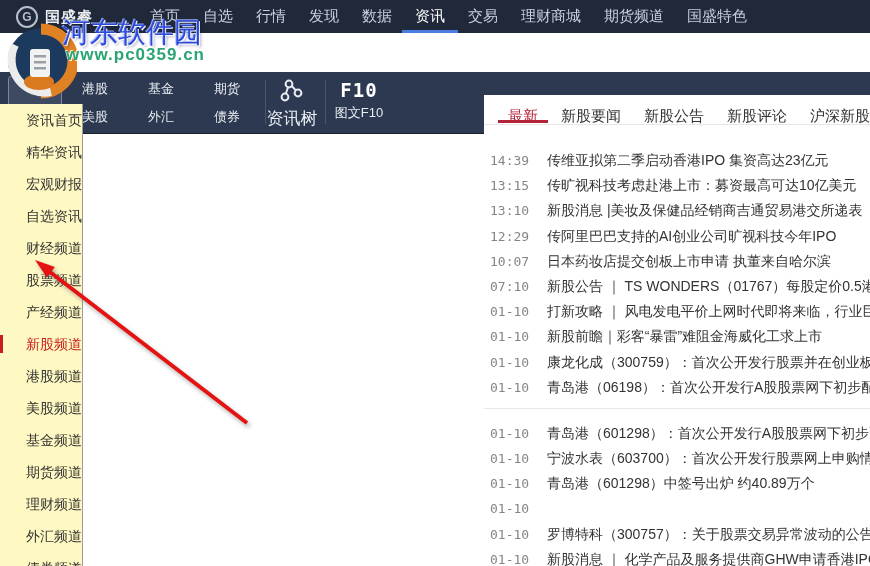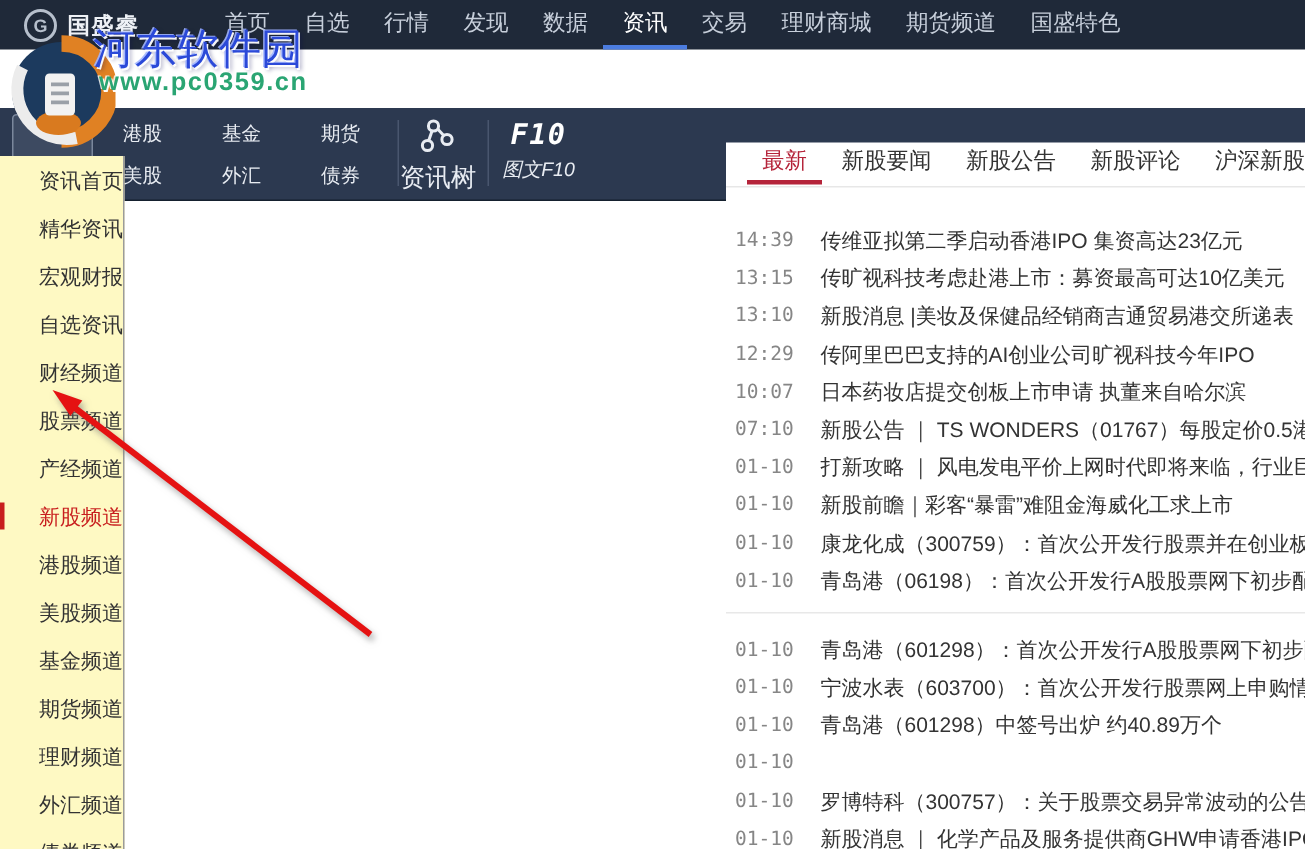--- a/index.html
+++ b/index.html
@@ -22,35 +22,35 @@
   .module-btn{position:absolute;left:8px;top:4px;width:54px;height:53px;background:#3d4a61;
     border:1px solid #7b879c;border-radius:3px;box-sizing:border-box;cursor:pointer;}
   .module-btn .mlabel{position:absolute;left:0;right:0;bottom:3px;text-align:center;color:#fff;font-size:13px;}
   .pair-cols{position:absolute;left:62px;top:3px;display:flex;}
   .pair-col{width:66px;height:56px;display:flex;flex-direction:column;justify-content:space-around;
     text-align:center;color:#e8ecf2;font-size:13px;cursor:pointer;}
   .tb-sep{position:absolute;top:8px;width:1px;height:44px;background:#49566e;}
   .tree-module{position:absolute;left:264px;top:4px;width:56px;text-align:center;cursor:pointer;}
   .tree-module svg{display:block;margin:2px auto 3px auto;}
   .tree-module .tlabel{color:#e8ecf2;font-size:17px;}
-  .f10-module{position:absolute;left:328px;top:4px;width:62px;text-align:center;cursor:pointer;font-style:italic;}
+  .f10-module{position:absolute;left:328px;top:4px;width:62px;text-align:center;cursor:pointer;}
   .f10-glyph{color:#fff;font-family:"DejaVu Sans Mono",monospace;font-size:19px;font-weight:bold;letter-spacing:1px;height:28px;line-height:28px;}
   .f10-label{color:#e8ecf2;font-size:13px;}
 
   
   .sidebar{position:absolute;left:0;top:104px;width:83px;height:471px;background:#fef9c3;
     border-right:1px solid #9b9b9b;box-sizing:border-box;overflow:hidden;text-align:right;}
   .side-item{position:relative;height:32px;line-height:32px;padding-left:13px;font-size:14px;color:#333;cursor:pointer;white-space:nowrap;}
   .side-item.active{color:#c81e1e;}
   .side-item.active::before{content:"";position:absolute;left:0;top:7px;width:3px;height:18px;background:#c81e1e;}
 
   
   .news-panel{position:absolute;left:484px;top:95px;width:386px;height:471px;background:#fff;overflow:hidden;}
   .tabs{display:flex;height:29px;border-bottom:1px solid #e7e7e7;padding-left:14px;gap:3px;}
-  .tab{height:28px;line-height:26px;padding:0 10px;font-size:15px;color:#333;cursor:pointer;margin-bottom:-1px;white-space:nowrap;}
+  .tab{height:28px;line-height:26px;padding:8px 10px;font-size:15px;color:#333;cursor:pointer;margin-bottom:-1px;white-space:nowrap;}
   .tab.active{color:#b5243a;border-bottom:3px solid #b5243a;box-sizing:border-box;}
   .news-list{padding-top:23px;}
   .news-row{display:flex;height:25.2px;line-height:25px;padding-left:6px;white-space:nowrap;cursor:pointer;}
   .news-time{width:40px;margin-right:17px;flex:none;color:#868686;font-size:13px;font-family:"DejaVu Sans Mono",monospace;}
   .news-title{color:#333;font-size:14px;}
   .news-divider{height:1px;background:#e8e8e8;margin:8px 0 12px 0;}
 
   
   .arrow-overlay{position:absolute;left:0;top:0;width:870px;height:566px;pointer-events:none;z-index:40;
     filter:drop-shadow(2px 3px 2px rgba(110,110,110,0.55));}

